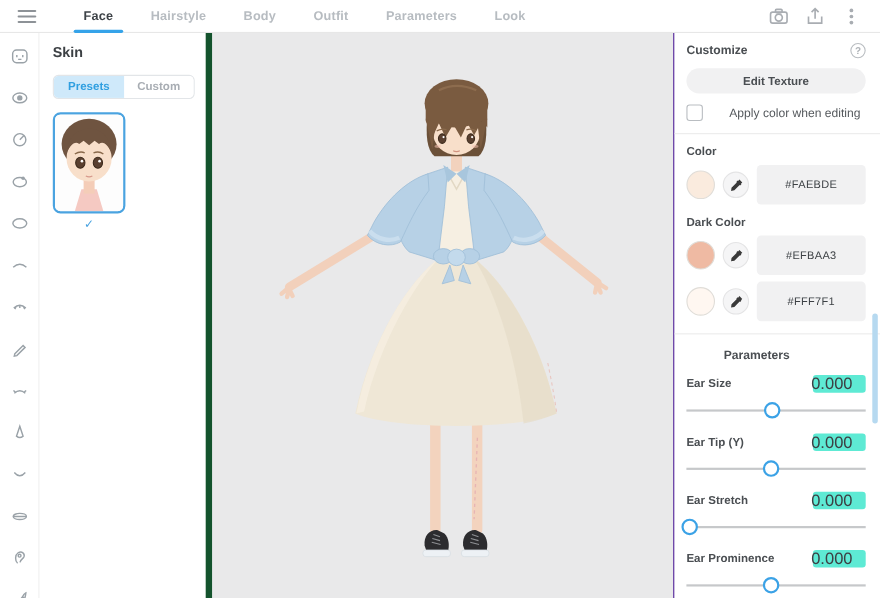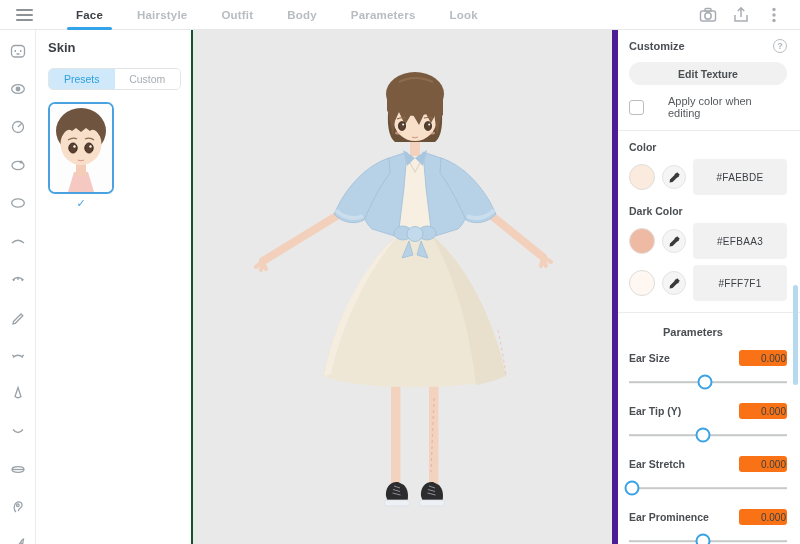--- a/index.html
+++ b/index.html
@@ -27,37 +27,37 @@
   .main { flex:1; display:flex; min-height:0; }
 
   
   .iconstrip { width:36px; flex:0 0 36px; background:#fff; border-right:1px solid #ececec;
     display:flex; flex-direction:column; align-items:center; padding-top:8px; gap:12px; overflow:hidden; }
   .side-icon { width:26px; height:26px; flex:0 0 auto; border-radius:7px; display:flex;
     align-items:center; justify-content:center; cursor:pointer; }
   .side-icon svg { stroke:#9aa2a8; fill:none; stroke-width:1.3; }
 
   
-  .leftpanel { width:157px; flex:0 0 157px; background:#fff; border-right:2px solid #14532d;
+  .leftpanel { width:157px; flex:0 0 157px; background:#fff; border-right:6px solid #14532d;
     padding:10px 10px 0 12px; }
   .panel-title { font-size:13px; font-weight:700; color:#3c4044; margin-bottom:13px; }
   .segmented { display:flex; border:1px solid #e2e5e8; border-radius:5px; overflow:hidden; height:22px; }
   .seg { flex:1; display:flex; align-items:center; justify-content:center; font-size:10.5px;
-    font-weight:400; color:#a8adb3; background:#fff; cursor:pointer; }
+    font-weight:700; color:#a8adb3; background:#fff; cursor:pointer; }
   .seg.active { background:#cfe9fa; color:#2f9fe0; }
   .preset-card { width:66px; height:92px; margin-top:12px; border:2px solid #4aa3e0; border-radius:7px;
     background:#fff; overflow:hidden; cursor:pointer; }
   .preset-check { width:66px; text-align:center; color:#4aa3e0; font-size:11px; margin-top:3px; }
 
   
   .viewport { flex:1; background:#e9e9ea; position:relative; overflow:hidden; }
   .viewport svg.character { position:absolute; left:0; top:0; }
 
   
-  .rightpanel { width:188px; flex:0 0 188px; background:#fff; border-left:6px solid #4c1d95;
+  .rightpanel { width:188px; flex:0 0 188px; background:#fff; border-left:1px solid #4c1d95;
     padding:9px 13px 0 11px; position:relative; overflow:hidden; }
   .rp-head { display:flex; align-items:center; justify-content:space-between; }
   .rp-title { font-size:11px; font-weight:700; color:#4a4e52; }
   .help-btn { width:14px; height:14px; border:1.3px solid #b9bdc1; border-radius:50%; color:#b0b4b8;
     font-size:9px; font-weight:700; display:flex; align-items:center; justify-content:center; cursor:pointer; }
   .btn-pill { margin-top:9px; height:23px; width:100%; background:#f1f1f2; border:none; border-radius:12px;
     font-size:10.5px; font-weight:700; color:#4a4e52; cursor:pointer; font-family:inherit; }
   .check-row { display:flex; align-items:center; gap:24px; margin-top:10px; cursor:pointer; }
   .checkbox { width:15px; height:15px; border:1.5px solid #b9bdc1; border-radius:3px; background:#fff; }
   .check-label { font-size:11px; color:#55595d; }
@@ -66,22 +66,22 @@
   .color-row { display:flex; align-items:center; gap:7px; margin-top:6px; }
   .swatch { width:26px; height:26px; border-radius:50%; border:1px solid #e0ddd8; flex:0 0 auto; }
   .dropper { width:24px; height:24px; border-radius:50%; background:#f5f5f6; border:1px solid #e4e4e5;
     display:flex; align-items:center; justify-content:center; cursor:pointer; flex:0 0 auto; }
   .hexfield { flex:1; height:36px; background:#f1f1f2; border-radius:4px; font-size:10px; color:#3c4044;
     display:flex; align-items:center; justify-content:center; letter-spacing:.3px; cursor:text; }
   .params-title { font-size:11px; font-weight:700; color:#4a4e52; margin-top:13px;margin-left:34px; }
   .slider-row { margin-top:12px; }
   .slider-top { display:flex; align-items:center; justify-content:space-between; }
   .slider-label { font-size:10.5px; font-weight:700; color:#4a4e52;text-align:right; }
-  .slider-value { width:48px; height:16px; background:#f97316; border-radius:3px; font-size:10px;
-    color:#3c4044; display:flex; align-items:center; justify-content:flex-end; padding-right:1px; cursor:text; }
+  .slider-value { width:48px; height:16px; background:#5eead4; border-radius:3px; font-size:15px;
+    color:#3c4044; display:flex; align-items:center; justify-content:flex-end; padding-right:12px; cursor:text; }
   .track-zone { position:relative; height:18px; margin-top:7px; cursor:pointer; }
   .track { position:absolute; left:0; right:0; top:50%; height:1.6px; background:#c6c8ca; transform:translateY(-50%); }
   .handle { position:absolute; top:50%; width:15px; height:15px; background:#fff; border:2px solid #3ba2e6;
     border-radius:50%; transform:translate(-50%,-50%); cursor:grab; }
   .rp-scrollbar { position:absolute; right:2px; top:255px; width:5px; height:100px; border-radius:3px;
     background:#b6d9f0; cursor:pointer; }
 </style>
 </head>
 <body>
 
@@ -89,22 +89,22 @@
 
   <div class="topbar">
     <div class="hamburger">
         <span></span>
         <span></span>
         <span></span>
       </div>
     <div class="tabs">
       <div class="tab active">Face</div>
       <div class="tab">Hairstyle</div>
+      <div class="tab">Body</div>
       <div class="tab">Outfit</div>
-      <div class="tab">Body</div>
       <div class="tab">Parameters</div>
       <div class="tab">Look</div>
     </div>
     <div class="topbar-icons">
       <div class="tb-icon">
         <svg width="20" height="20" viewBox="0 0 20 20">
             <rect x="2.5" y="6" width="15" height="10" rx="2"></rect>
             <rect x="7" y="3.5" width="6" height="3" rx="1"></rect>
             <circle cx="10" cy="11" r="3.2"></circle>
           </svg>

